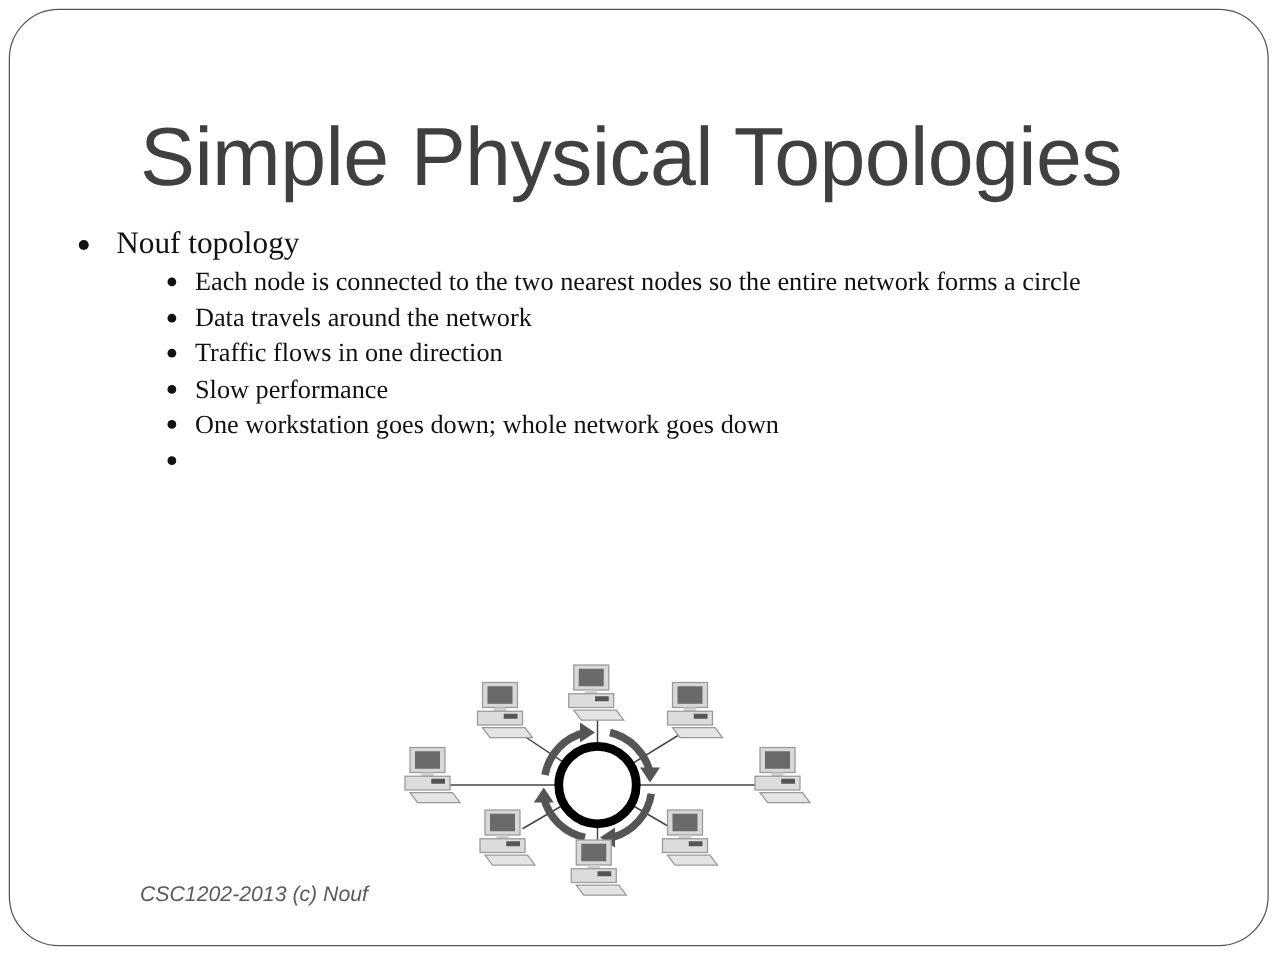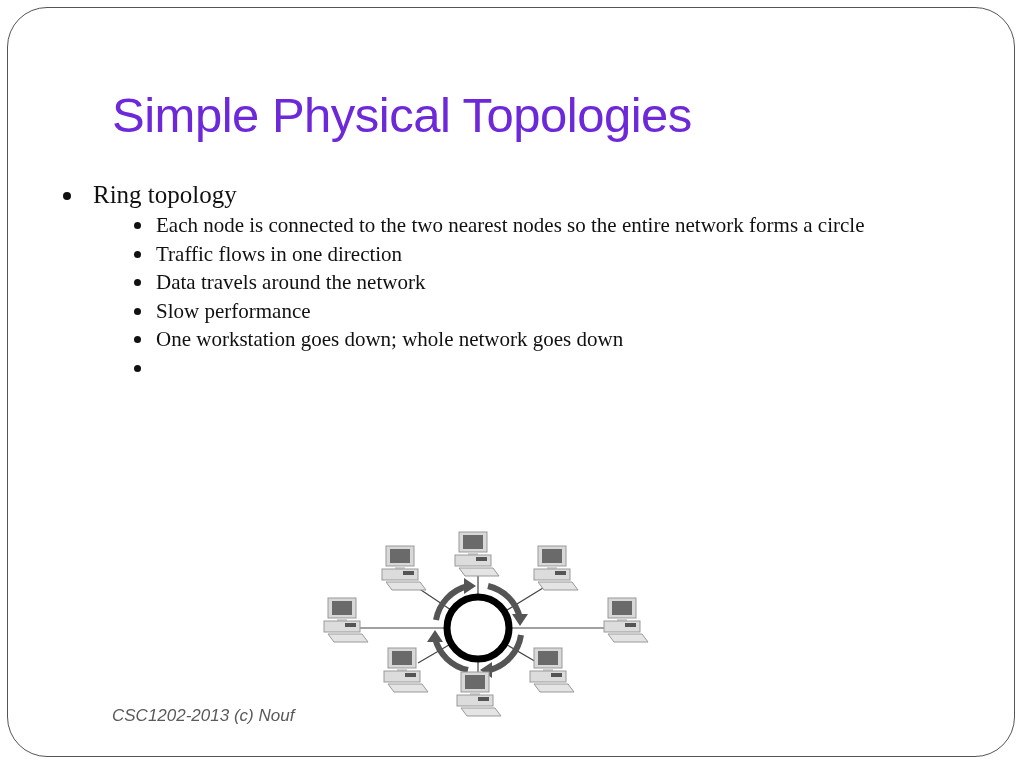--- a/index.html
+++ b/index.html
@@ -7,21 +7,21 @@
     width: 1024px; height: 768px; background: #ffffff; position: relative; overflow: hidden;
     font-family: "Liberation Serif", serif;
   }
   .slide-frame {
     position: absolute; left: 7px; top: 7px; width: 1008px; height: 750px;
     border: 1.5px solid #555555; border-radius: 40px; box-sizing: border-box;
   }
   .title {
     position: absolute; left: 112px; top: 86px; margin: 0;
     font-family: "Liberation Sans", sans-serif; font-weight: normal;
-    font-size: 49px; color: #6d28d9; letter-spacing: -0.5px; line-height: 1.2;
+    font-size: 66px; color: #404040; letter-spacing: -0.5px; line-height: 1.2;
   }
   .bullets { position: absolute; left: 60px; top: 178px; margin: 0; padding: 0; list-style: none; }
   .lvl1 { position: relative; padding-left: 33px; font-size: 25px; color: #111; line-height: 33px; }
   .lvl1 > .dot { position: absolute; left: 3px; top: 14px; width: 8px; height: 8px; border-radius: 50%; background: #111; }
   .sub { list-style: none; margin: 0; padding: 0; }
   .lvl2 { position: relative; padding-left: 30px; margin-left: 33px; font-size: 21px; color: #111; line-height: 28.6px; }
   .lvl2 > .dot { position: absolute; left: 8px; top: 11px; width: 7px; height: 7px; border-radius: 50%; background: #111; }
   .bold { font-weight: bold; }
   .footer {
     position: absolute; left: 112px; top: 706px;
@@ -32,25 +32,25 @@
 </head>
 <body>
 
 <div class="slide-frame"></div>
 
 <h1 class="title">Simple Physical Topologies</h1>
 
 <ul class="bullets">
   <li class="lvl1">
     <span class="dot"></span>
-    <span>Ring topology</span>
+    <span>Nouf topology</span>
     <ul class="sub">
       <li class="lvl2"><span class="dot"></span><span>Each node is connected to the two nearest nodes so the entire network forms a circle</span></li>
+      <li class="lvl2"><span class="dot"></span><span>Data travels around the network</span></li>
       <li class="lvl2"><span class="dot"></span><span>Traffic flows in one direction</span></li>
-      <li class="lvl2"><span class="dot"></span><span>Data travels around the network</span></li>
       <li class="lvl2"><span class="dot"></span><span>Slow performance</span></li>
       <li class="lvl2"><span class="dot"></span><span>One workstation goes down; whole network goes down</span></li>
       <li class="lvl2"><span class="dot"></span></li>
     </ul>
   </li>
 </ul>
 
 <svg class="diagram" viewBox="0 0 340 200" xmlns="http://www.w3.org/2000/svg">
   <defs>
     <g id="pc">

